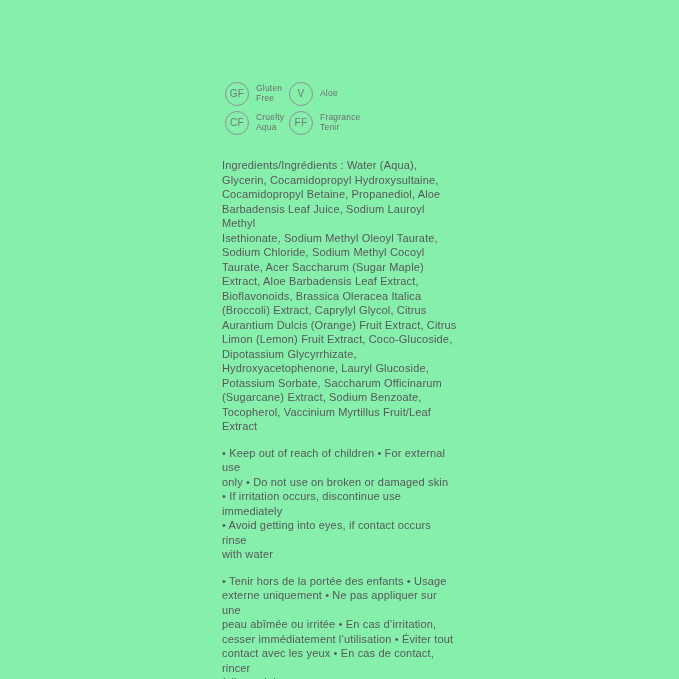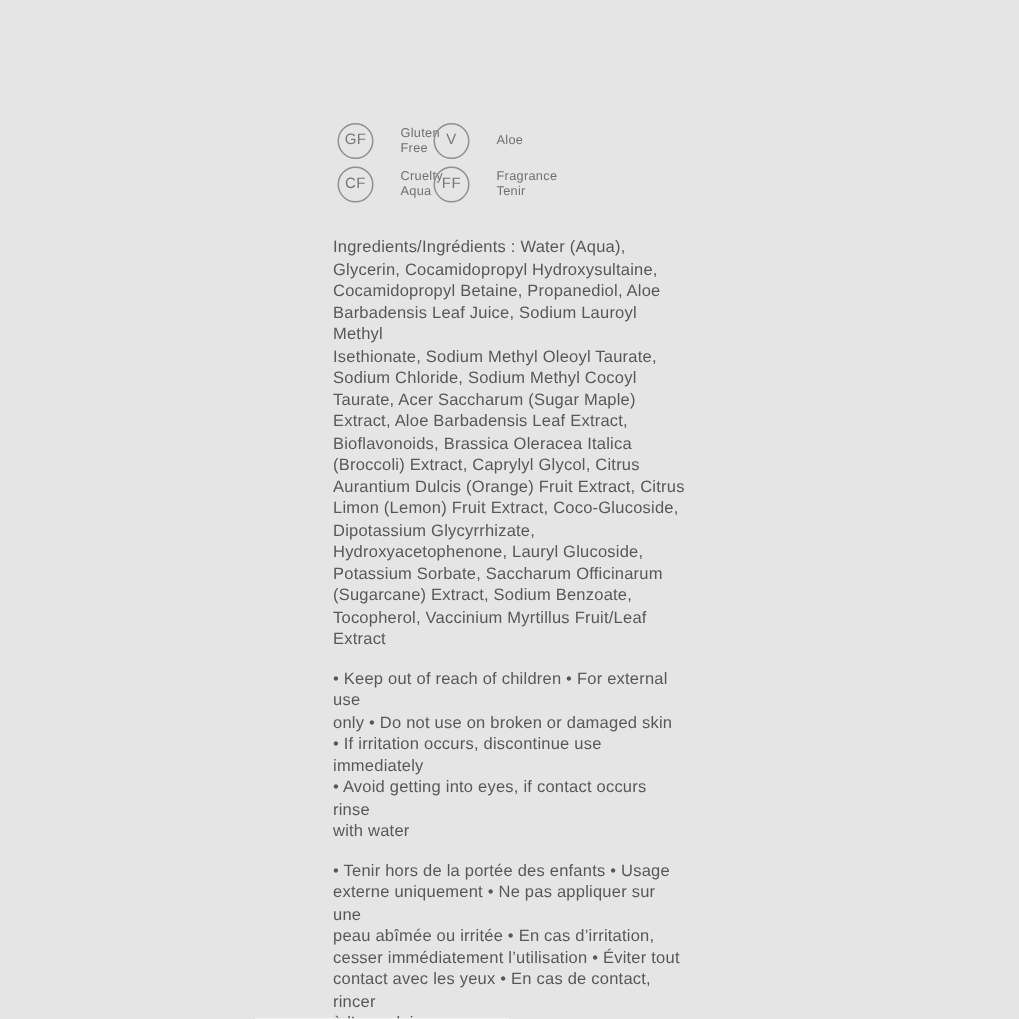--- a/index.html
+++ b/index.html
@@ -4,21 +4,21 @@
 <style>
   html, body {
     margin: 0;
     padding: 0;
     background: #ffffff;
   }
   .canvas {
     position: relative;
     width: 679px;
     height: 679px;
-    background: #e5e5e5;
+    background: #86efac;
     overflow: hidden;
     font-family: "Liberation Sans", sans-serif;
   }
 
   
   .badges {
     position: absolute;
     left: 225px;
     top: 81px;
     display: grid;
@@ -37,21 +37,21 @@
     border: 1.2px solid #8f9093;
     border-radius: 50%;
     display: flex;
     align-items: center;
     justify-content: center;
     font-size: 10px;
     letter-spacing: 0.3px;
     color: #76777a;
   }
   .badge-label {
-    margin-left: 18px;
+    margin-left: 7px;
     font-size: 8.5px;
     line-height: 9.5px;
     letter-spacing: 0.2px;
     color: #6e6f71;
     white-space: pre-line;
   }
 
   
   .textcol {
     position: absolute;

